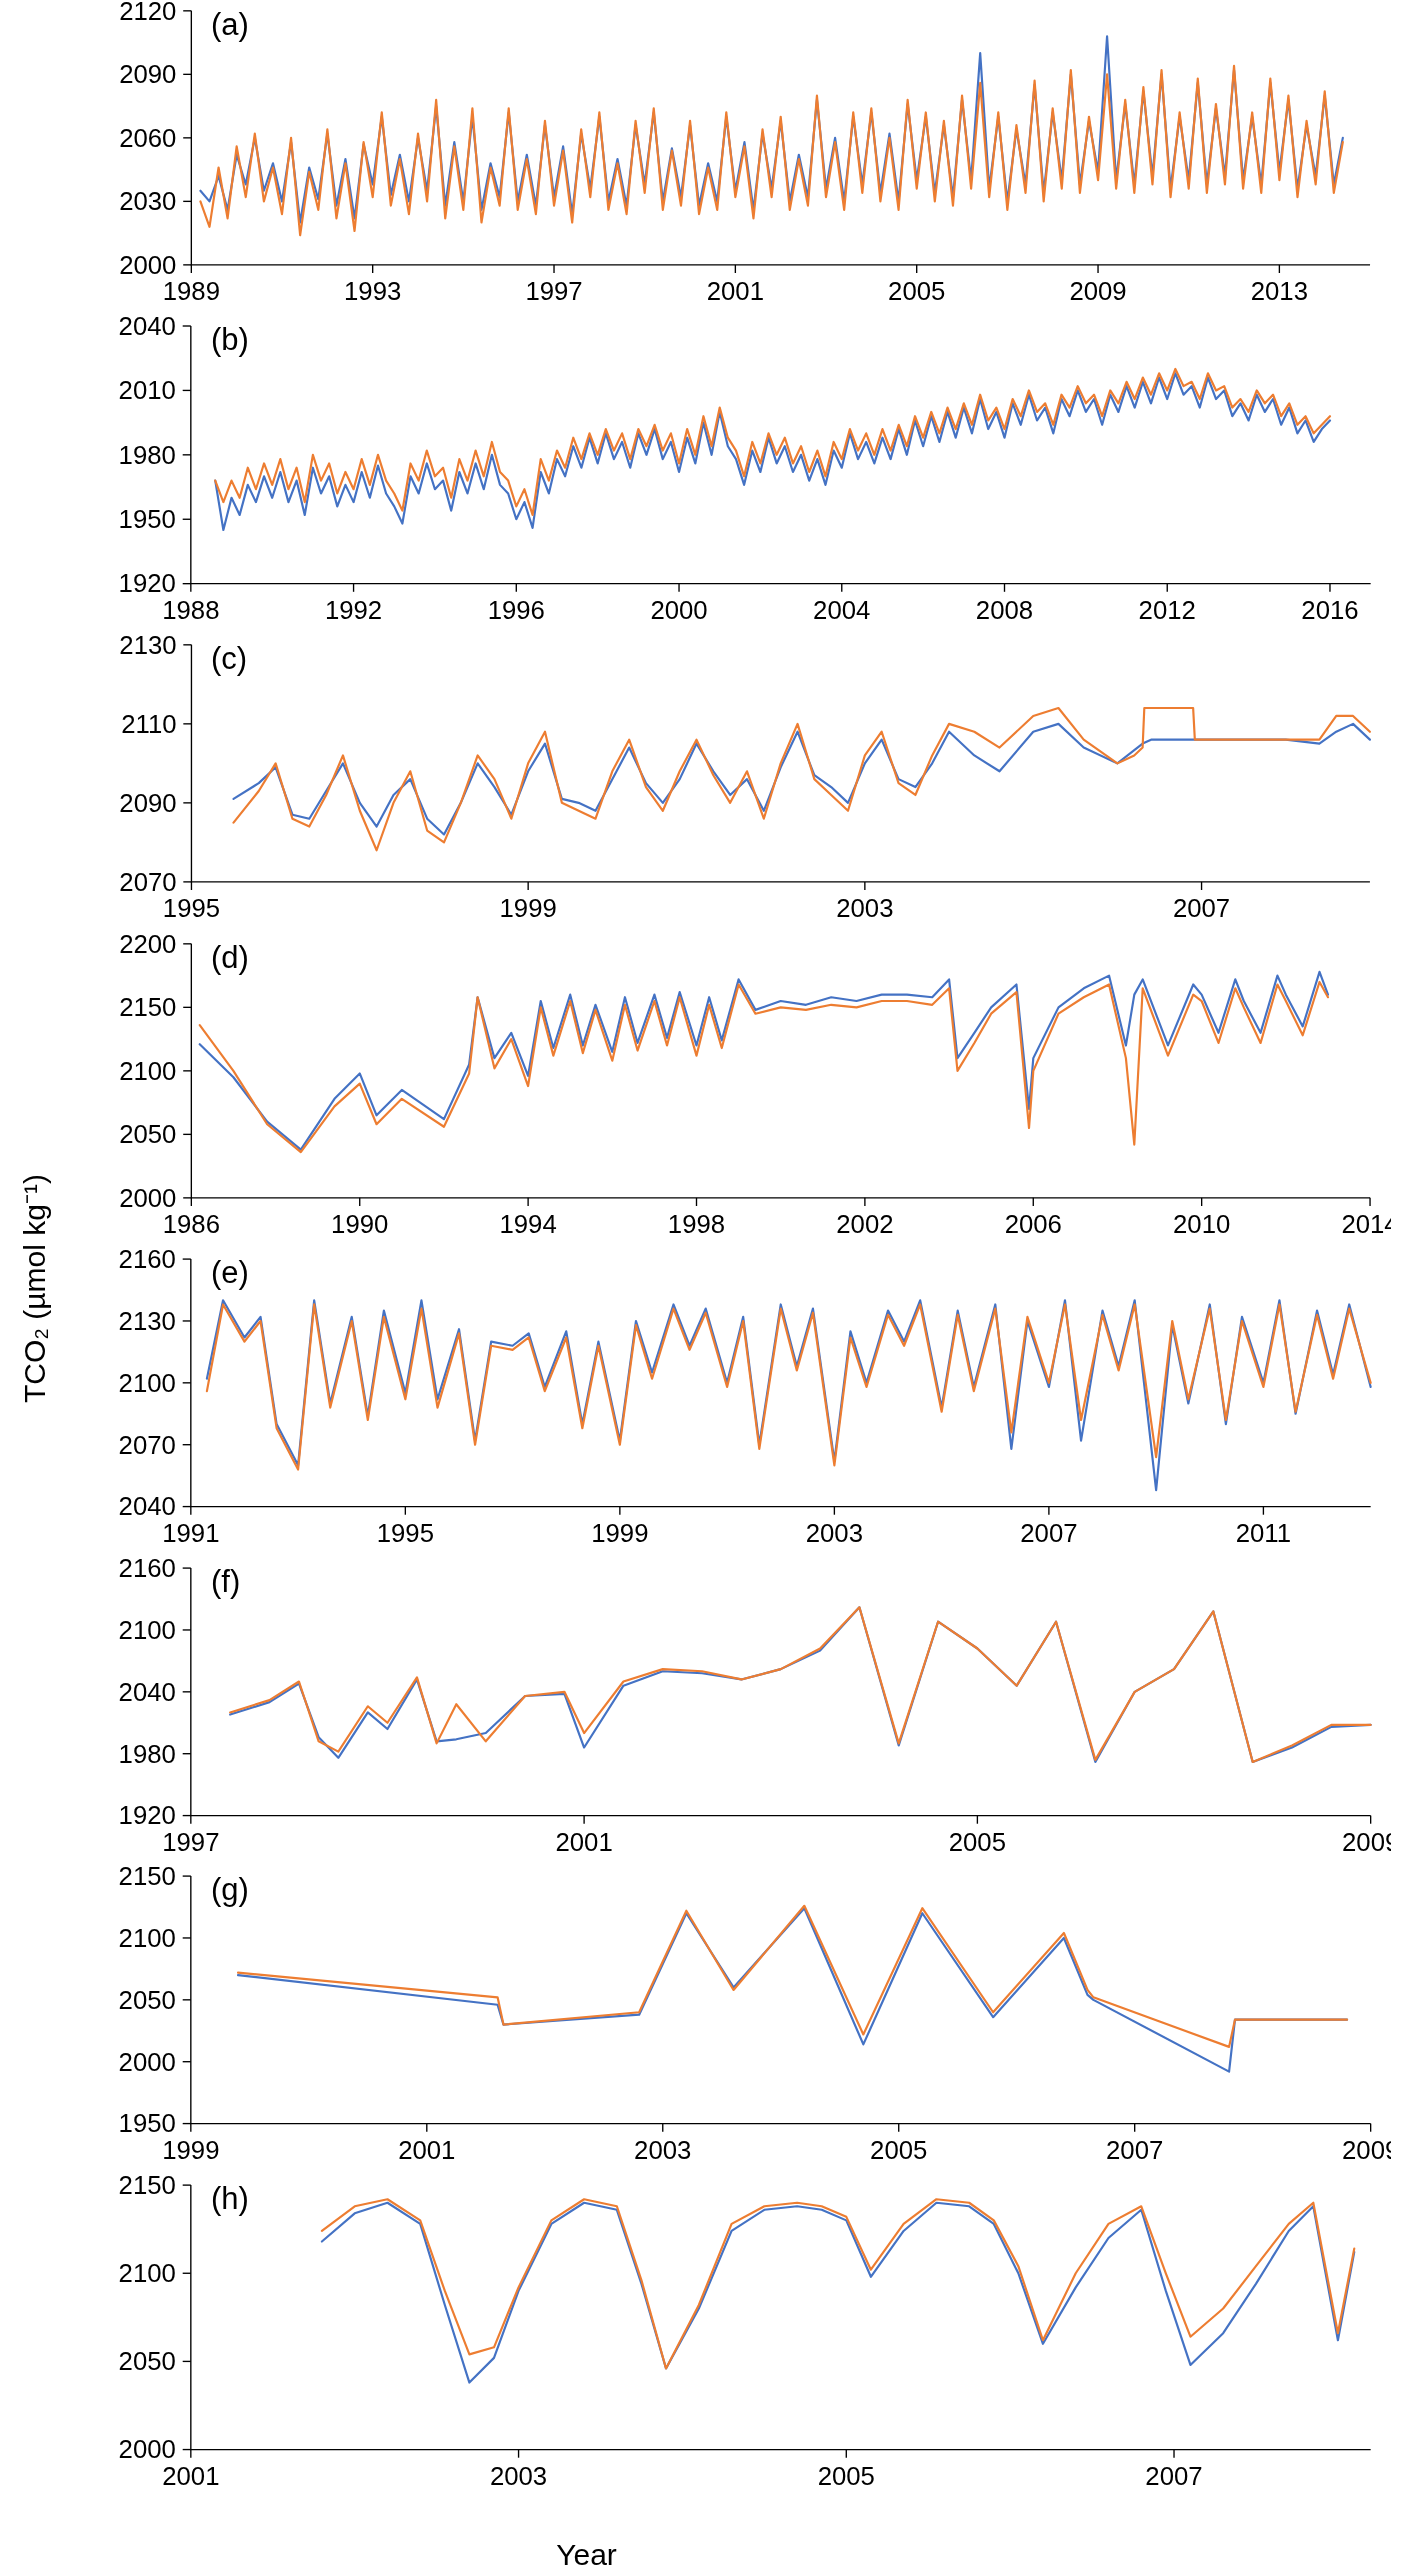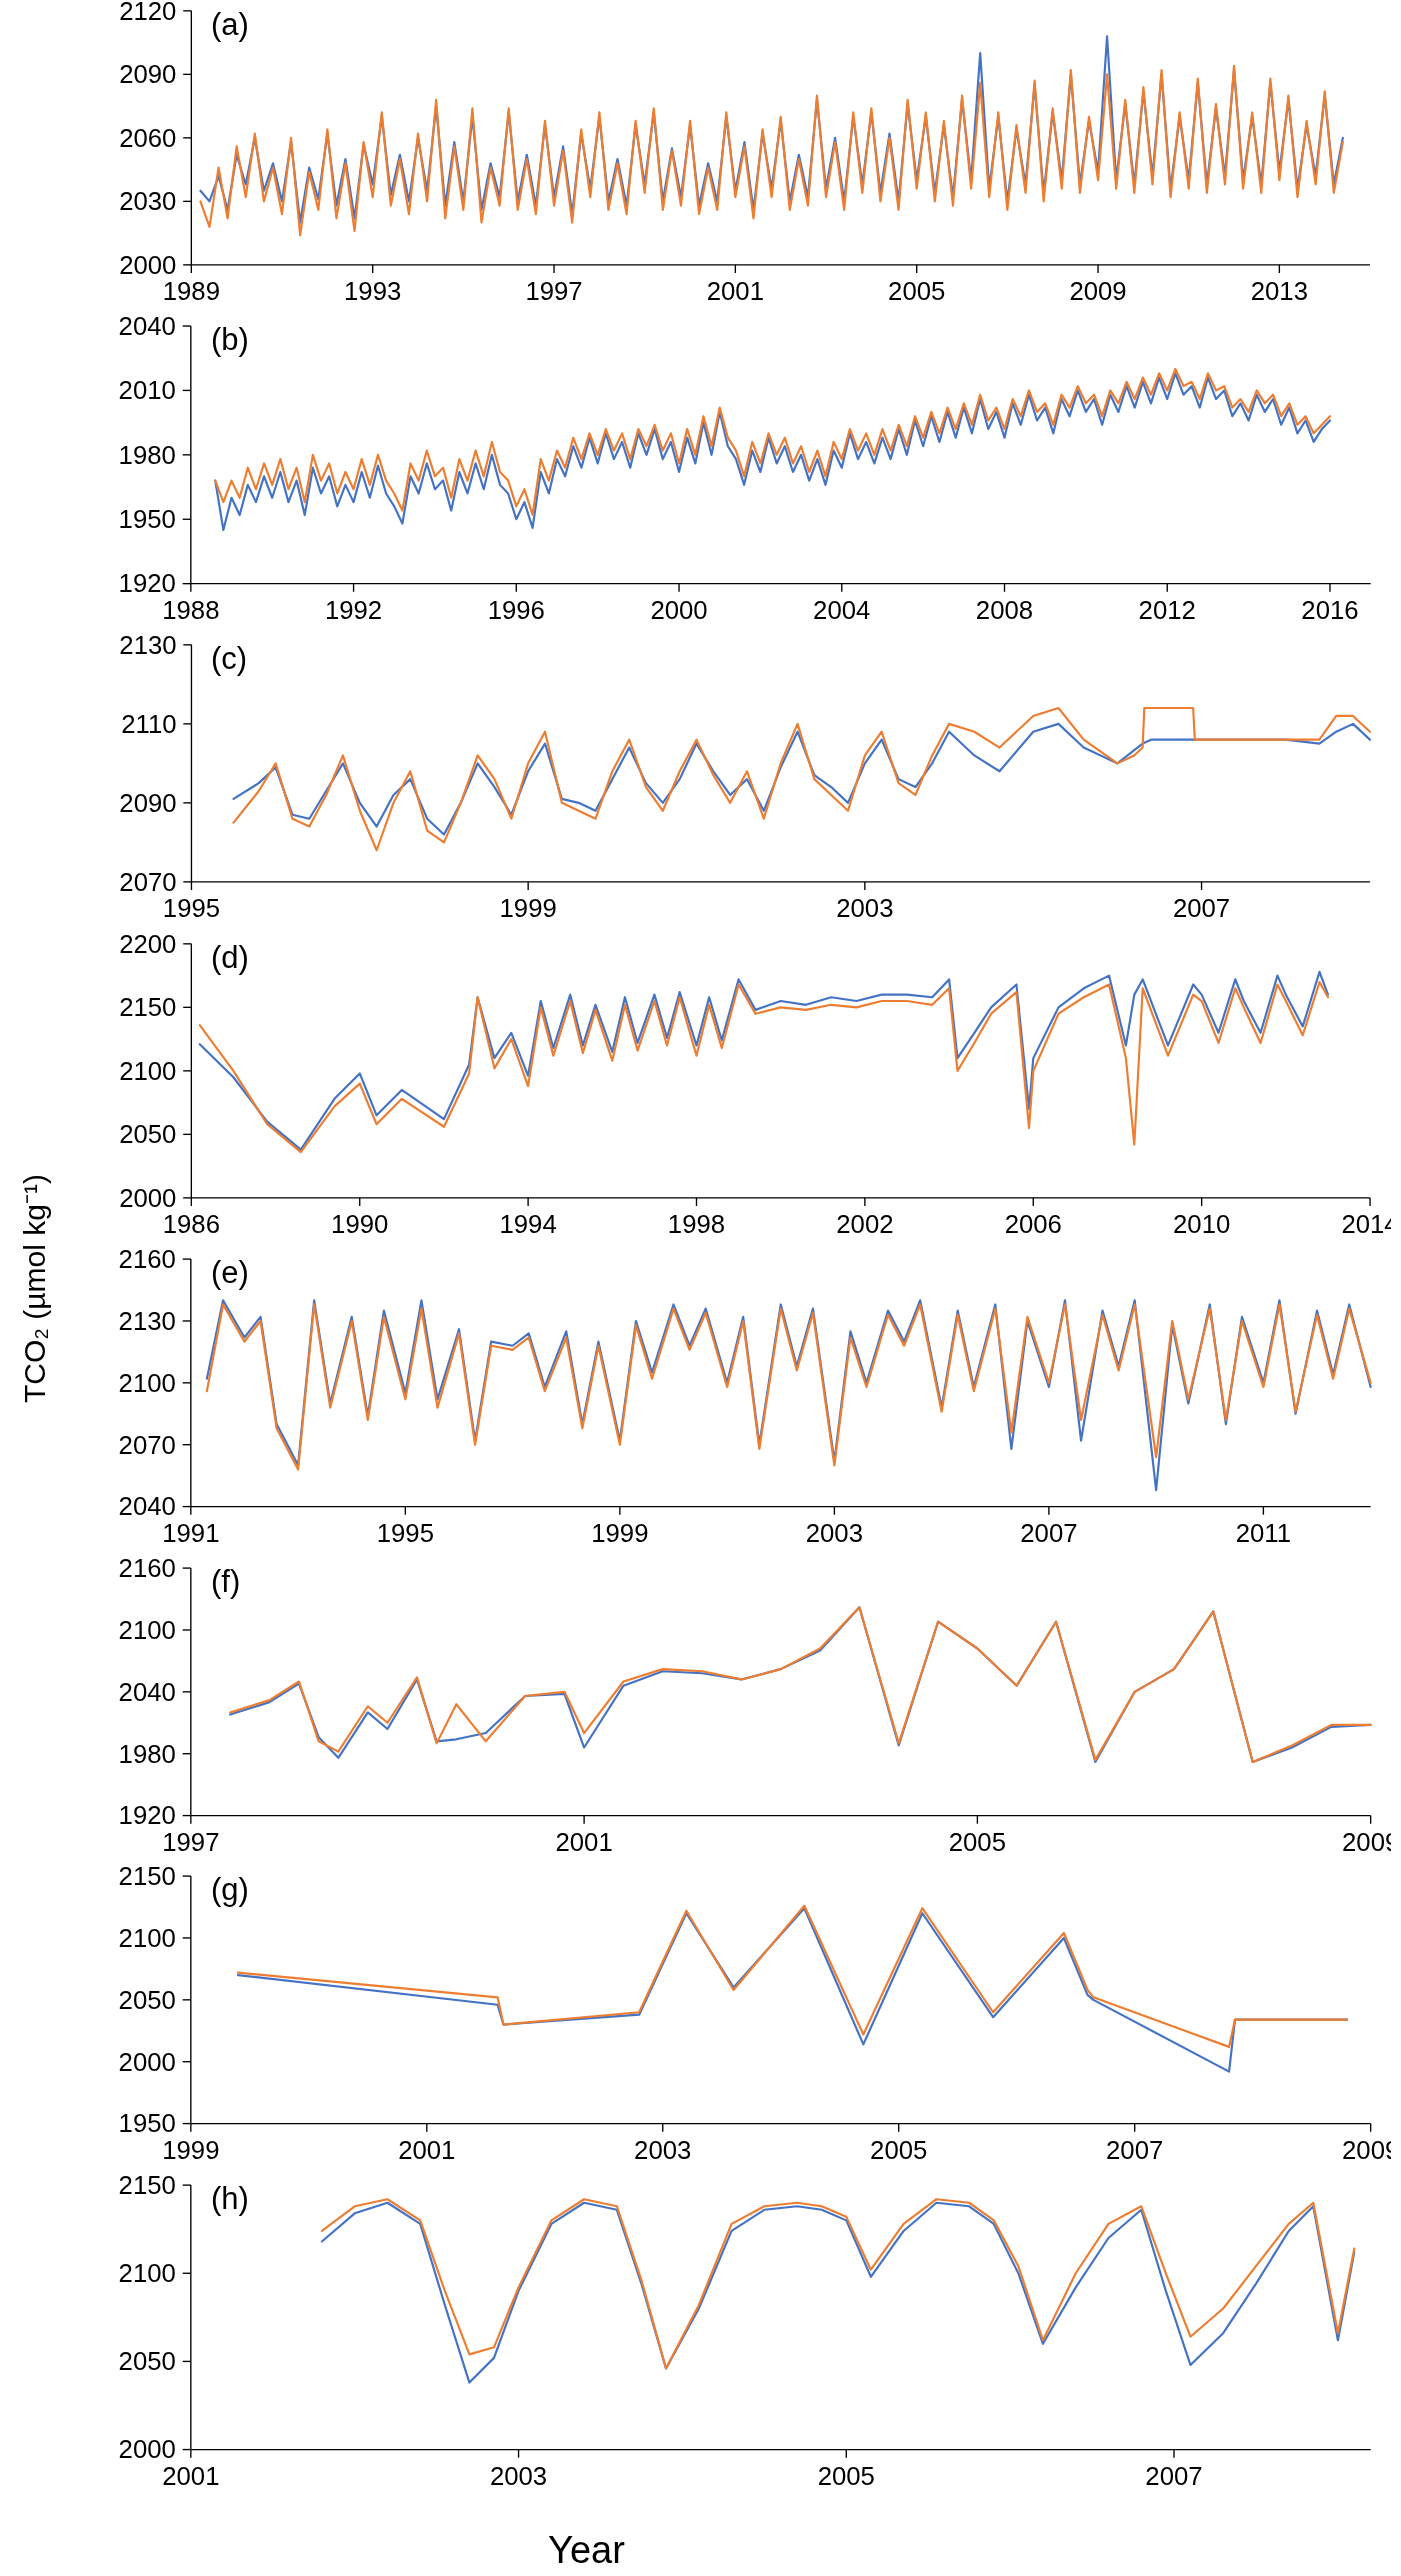--- a/index.html
+++ b/index.html
@@ -6,21 +6,21 @@
   body{width:1402px;height:2576px;font-family:"Liberation Sans",sans-serif;color:#000;}
   .page{position:relative;width:1402px;height:2576px;}
   .ylabel-global{
     position:absolute;left:6.8px;top:0;width:54px;height:2576px;
     display:flex;align-items:center;justify-content:center;
   }
   .ylabel-global span{
     transform:rotate(-90deg);white-space:nowrap;font-size:30px;
   }
   .xlabel-global{
-    position:absolute;left:0;bottom:4.1px;width:1173px;text-align:center;font-size:38px;
+    position:absolute;left:0;bottom:4.1px;width:1173px;text-align:center;font-size:30px;
   }
   .panel{position:absolute;left:62px;width:1329px;}
   .panel-letter{
     position:absolute;font-size:31px;font-weight:normal;z-index:5;
   }
   svg{display:block;}
   .tick-label{font-size:38px;fill:#000;font-family:"Liberation Sans",sans-serif;}
   .axis-line{stroke:#000;stroke-width:2;fill:none;}
   .tickmark{stroke:#000;stroke-width:2;}
   .series-a{fill:none;stroke:#4472c4;stroke-width:3.2;stroke-linejoin:round;stroke-linecap:round;}

